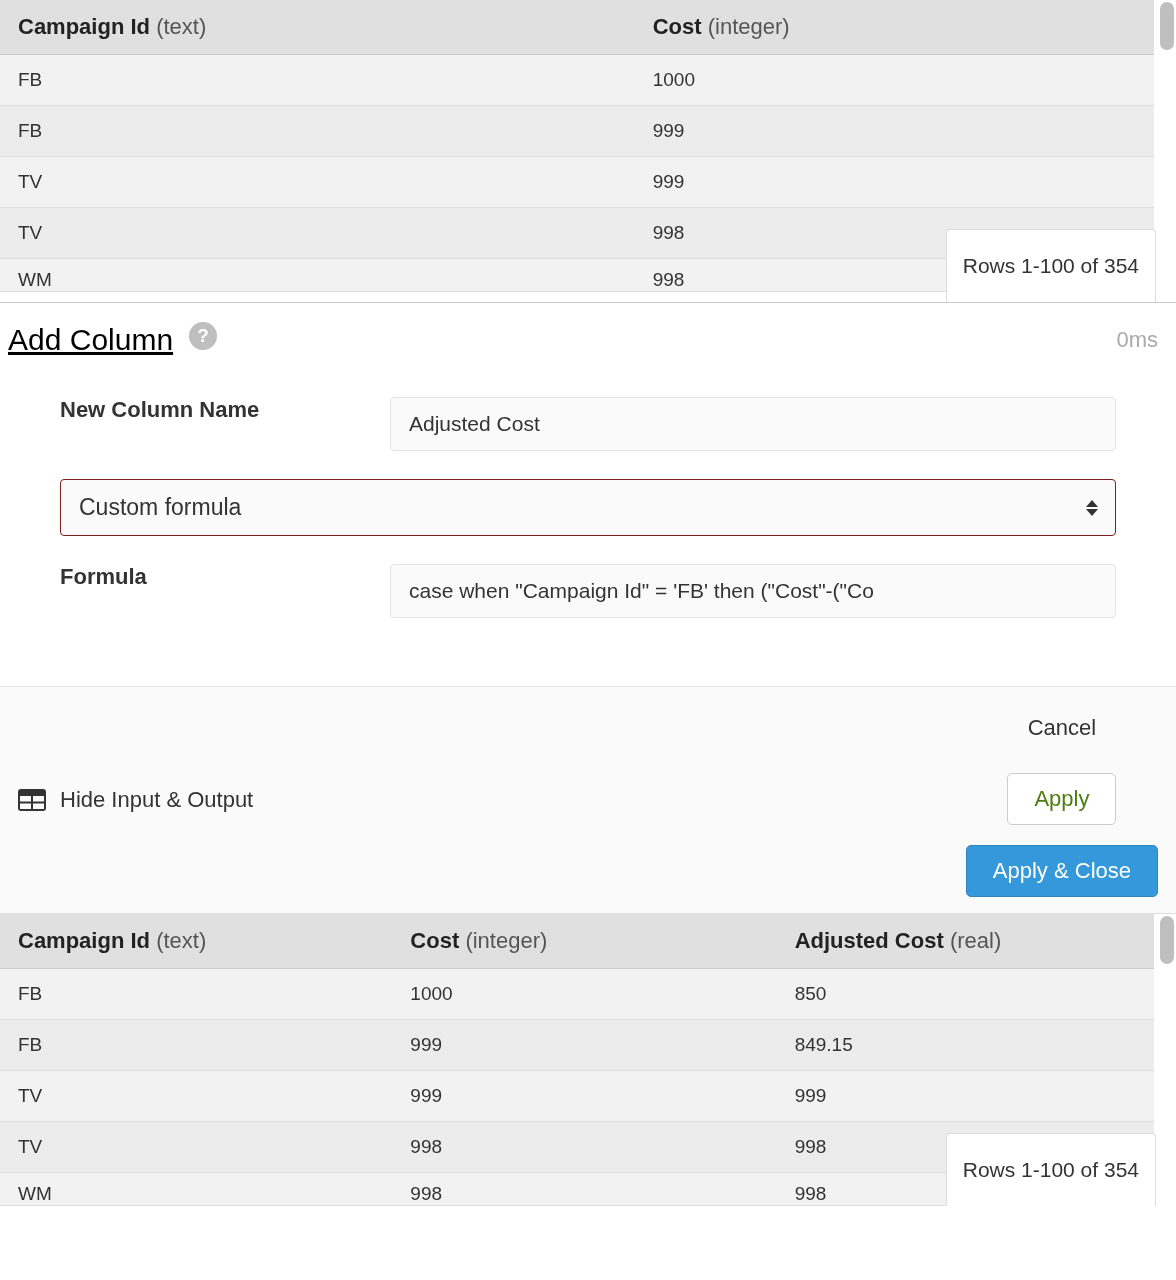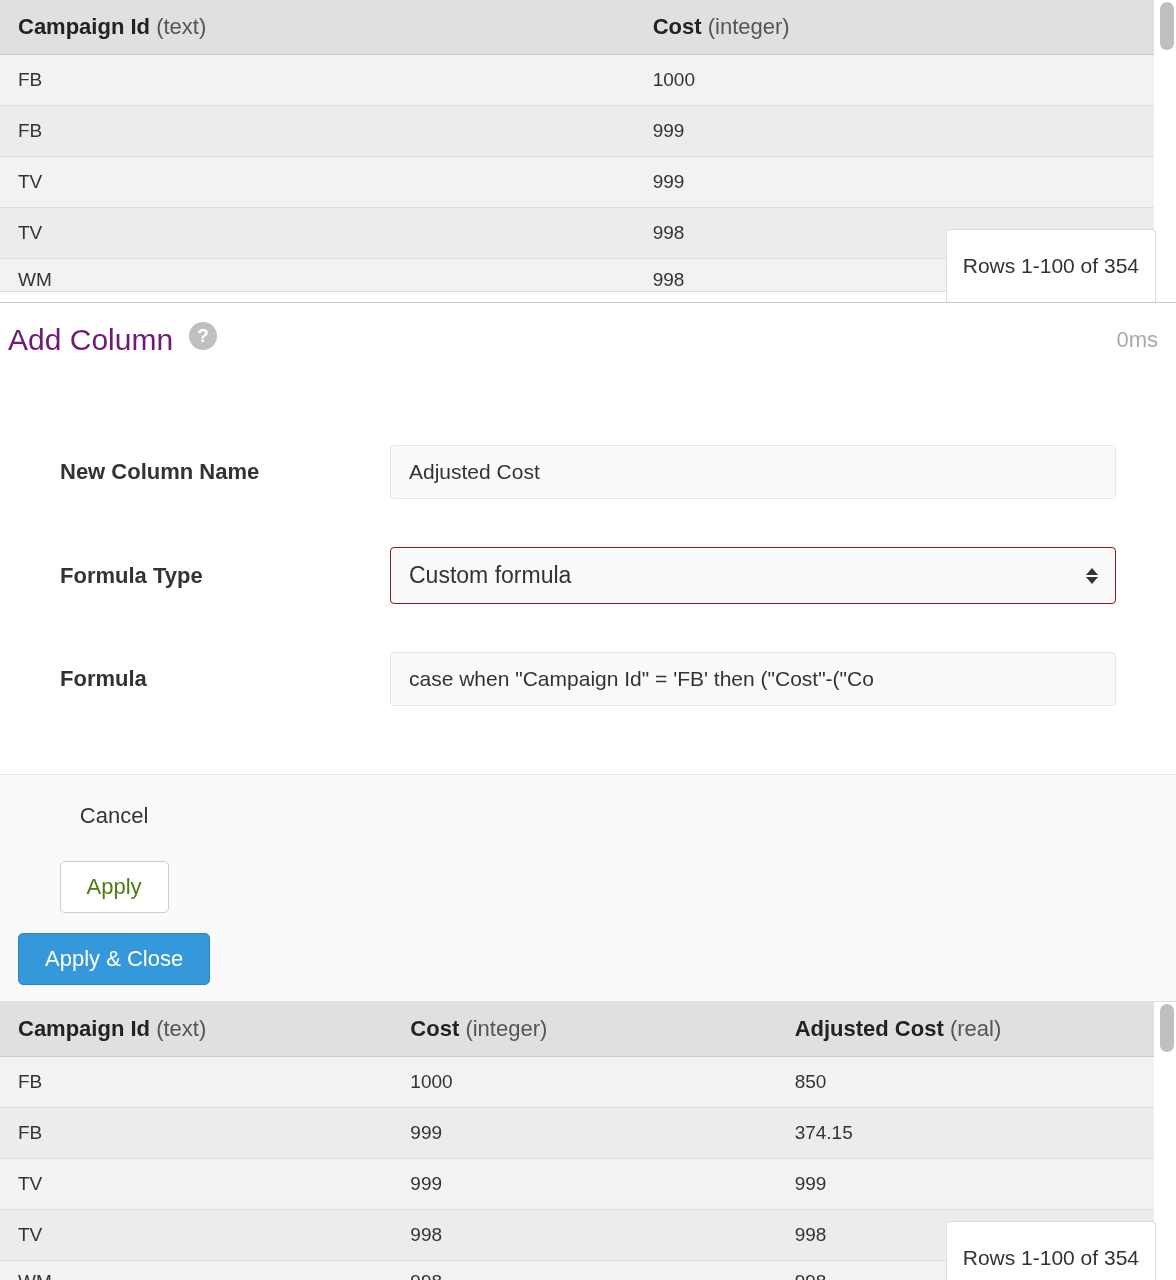--- a/index.html
+++ b/index.html
@@ -105,21 +105,22 @@
       padding: 20px 18px 10px 8px;
     }
     .panel-title-wrap {
       display: flex;
       align-items: center;
       gap: 16px;
     }
     .panel-title {
       font-size: 30px;
       font-weight: 400;
-      color: #701a75;
+      color: #000000;
+      text-decoration: underline;
     }
     .help-icon {
       width: 28px;
       height: 28px;
       border-radius: 50%;
       background: #bfbfbf;
       color: #fff;
       display: flex;
       align-items: center;
       justify-content: center;
@@ -130,23 +131,21 @@
     .timing {
       color: #aaa;
       font-size: 22px;
     }
     
     .form-body {
       padding: 30px 60px 40px 60px;
     }
     .form-row {
       display: flex;
-      align-items: center;
       margin-bottom: 28px;
-      margin-top: 48px;
     }
     .form-label {
       width: 330px;
       font-size: 22px;
       font-weight: 600;
       color: #333;
     }
     .form-control {
       flex: 1;
     }
@@ -327,41 +326,50 @@
 
   <div class="form-body">
     <div class="form-row">
       <div class="form-label">New Column Name</div>
       <div class="form-control">
         <input type="text" class="text-input" value="Adjusted Cost" style="">
       </div>
     </div>
 
     <div class="form-row">
-      <div class="form-label">Formula Type</div>
       <div class="form-control">
         <div class="select-wrap">
           <div class="select-input">Custom formula</div>
           <div class="select-caret">
             <div class="caret-up"></div>
             <div class="caret-down"></div>
           </div>
         </div>
       </div>
     </div>
 
     <div class="form-row">
       <div class="form-label">Formula</div>
       <div class="form-control">
         <input type="text" class="text-input" value="case when &quot;Campaign Id&quot; = 'FB' then (&quot;Cost&quot;-(&quot;Co" style="">
       </div>
     </div>
   </div>
 
   <div class="panel-footer">
+    <div class="footer-left">
+      <svg class="table-icon" viewBox="0 0 28 22">
+        <rect x="0" y="0" width="28" height="22" rx="3" fill="#333"></rect>
+        <rect x="2" y="7" width="24" height="13" fill="#fafafa"></rect>
+        <rect x="2" y="7" width="11" height="6" fill="#fafafa" stroke="#333" stroke-width="0"></rect>
+        <line x1="14" y1="7" x2="14" y2="20" stroke="#333" stroke-width="2"></line>
+        <line x1="2" y1="13.5" x2="26" y2="13.5" stroke="#333" stroke-width="2"></line>
+      </svg>
+      <span class="footer-left-label">Hide Input &amp; Output</span>
+    </div>
     <div class="footer-right">
       <button class="btn btn-cancel">Cancel</button>
       <button class="btn btn-apply">Apply</button>
       <button class="btn btn-primary">Apply &amp; Close</button>
     </div>
   </div>
 </div>
 
 <div class="bottom-section data-table-wrapper">
   <table class="data-table three-col">
@@ -383,21 +391,21 @@
     </thead>
     <tbody>
       <tr>
         <td>FB</td>
         <td>1000</td>
         <td>850</td>
       </tr>
       <tr>
         <td>FB</td>
         <td>999</td>
-        <td>374.15</td>
+        <td>849.15</td>
       </tr>
       <tr>
         <td>TV</td>
         <td>999</td>
         <td>999</td>
       </tr>
       <tr>
         <td>TV</td>
         <td>998</td>
         <td>998</td>

